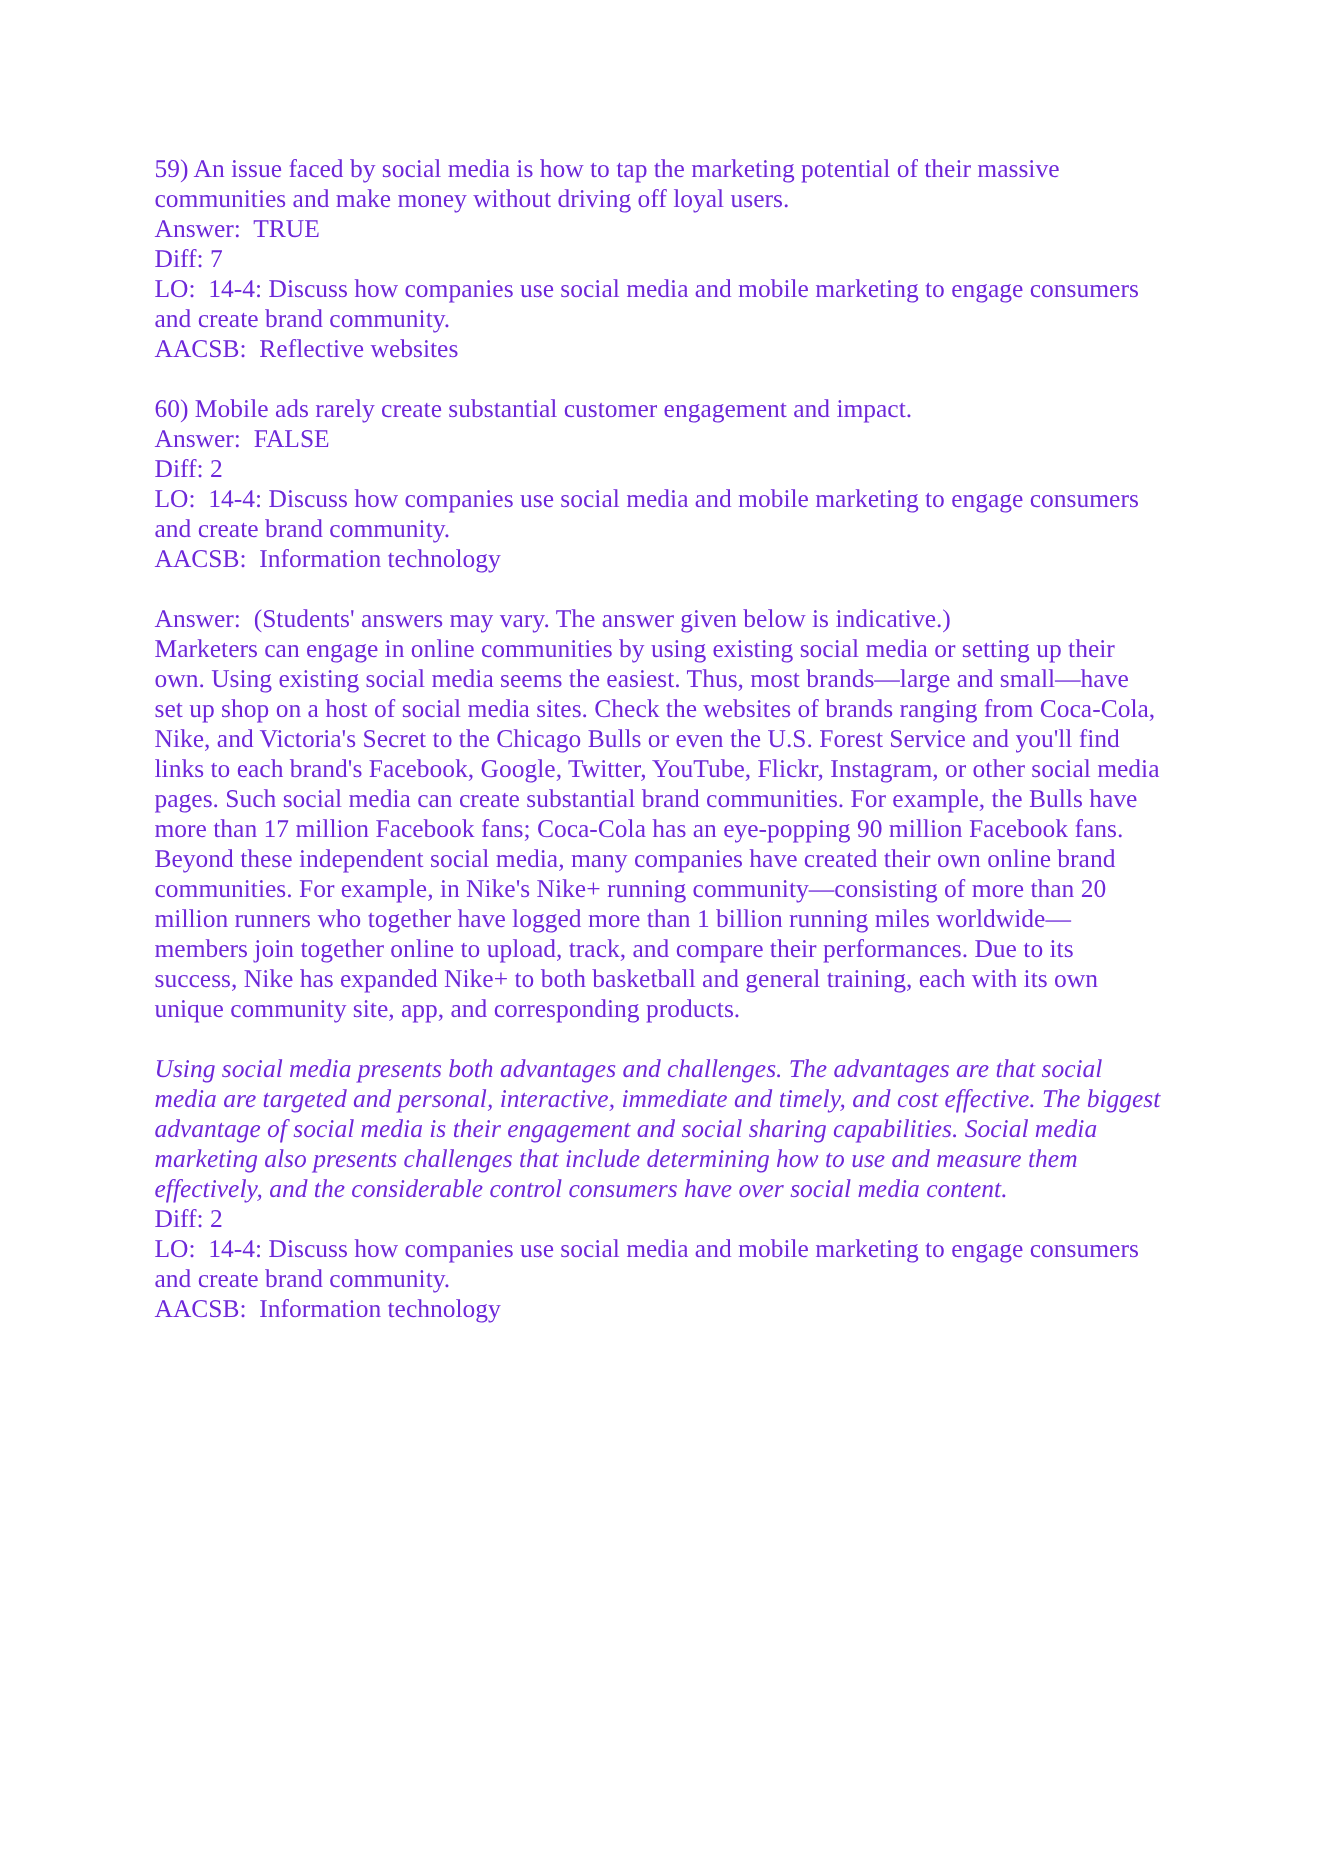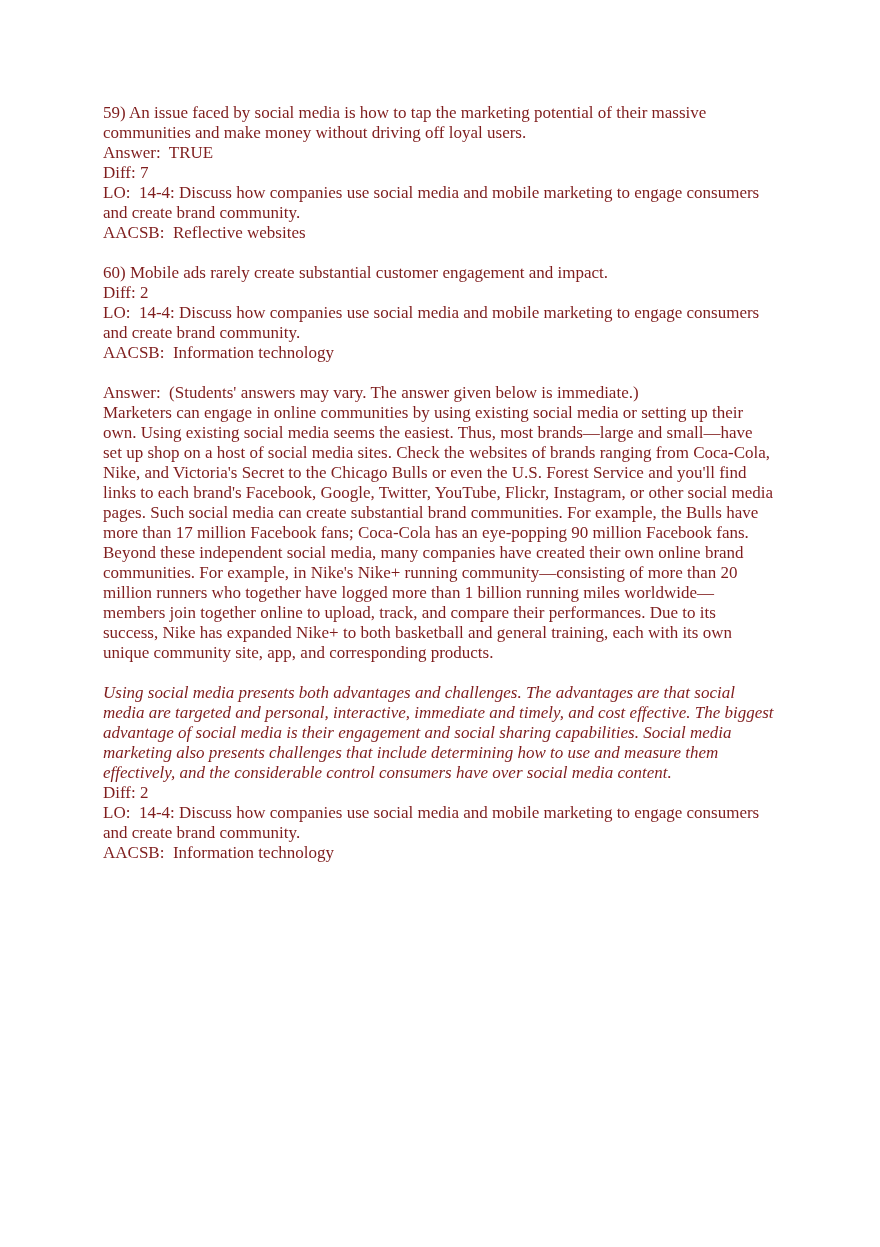--- a/index.html
+++ b/index.html
@@ -8,21 +8,21 @@
     width: 880px;
     height: 1247px;
     position: relative;
     overflow: hidden;
   }
   .page {
     position: absolute;
     left: 103px;
     top: 103px;
     width: 672px;
-    color: #7f1d1d;
+    color: #6d28d9;
     font-family: "Liberation Serif", "DejaVu Serif", serif;
     font-size: 17px;
     line-height: 20px;
   }
   .qblock { margin-bottom: 20px; }
   .line {
     white-space: pre-wrap;   
   }
   .para-gap { margin-top: 20px; font-style: italic; }  
 </style>
@@ -34,27 +34,28 @@
   <section class="qblock">
     <p class="line">59) An issue faced by social media is how to tap the marketing potential of their massive communities and make money without driving off loyal users.</p>
     <p class="line">Answer:  TRUE</p>
     <p class="line">Diff: 7</p>
     <p class="line">LO:  14-4: Discuss how companies use social media and mobile marketing to engage consumers and create brand community.</p>
     <p class="line">AACSB:  Reflective websites</p>
   </section>
 
   <section class="qblock">
     <p class="line">60) Mobile ads rarely create substantial customer engagement and impact.</p>
+    <p class="line">Answer:  FALSE</p>
     <p class="line">Diff: 2</p>
     <p class="line">LO:  14-4: Discuss how companies use social media and mobile marketing to engage consumers and create brand community.</p>
     <p class="line">AACSB:  Information technology</p>
   </section>
 
   <section class="qblock">
-    <p class="line">Answer:  (Students' answers may vary. The answer given below is immediate.)</p>
+    <p class="line">Answer:  (Students' answers may vary. The answer given below is indicative.)</p>
     <p class="line">Marketers can engage in online communities by using existing social media or setting up their own. Using existing social media seems the easiest. Thus, most brands—large and small—have set up shop on a host of social media sites. Check the websites of brands ranging from Coca-Cola, Nike, and Victoria's Secret to the Chicago Bulls or even the U.S. Forest Service and you'll find links to each brand's Facebook, Google, Twitter, YouTube, Flickr, Instagram, or other social media pages. Such social media can create substantial brand communities. For example, the Bulls have more than 17 million Facebook fans; Coca-Cola has an eye-popping 90 million Facebook fans. Beyond these independent social media, many companies have created their own online brand communities. For example, in Nike's Nike+ running community—consisting of more than 20 million runners who together have logged more than 1 billion running miles worldwide—members join together online to upload, track, and compare their performances. Due to its success, Nike has expanded Nike+ to both basketball and general training, each with its own unique community site, app, and corresponding products.</p>
     <p class="line para-gap">Using social media presents both advantages and challenges. The advantages are that social media are targeted and personal, interactive, immediate and timely, and cost effective. The biggest advantage of social media is their engagement and social sharing capabilities. Social media marketing also presents challenges that include determining how to use and measure them effectively, and the considerable control consumers have over social media content.</p>
     <p class="line">Diff: 2</p>
     <p class="line">LO:  14-4: Discuss how companies use social media and mobile marketing to engage consumers and create brand community.</p>
     <p class="line">AACSB:  Information technology</p>
   </section>
 
 </div>
 
 </body></html>

